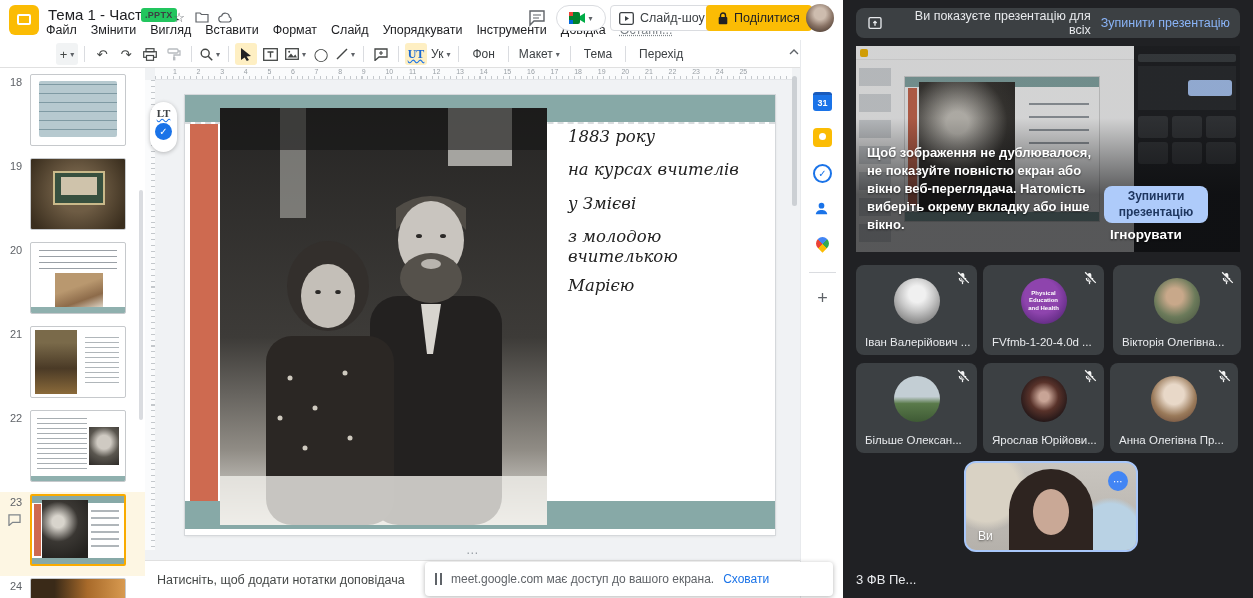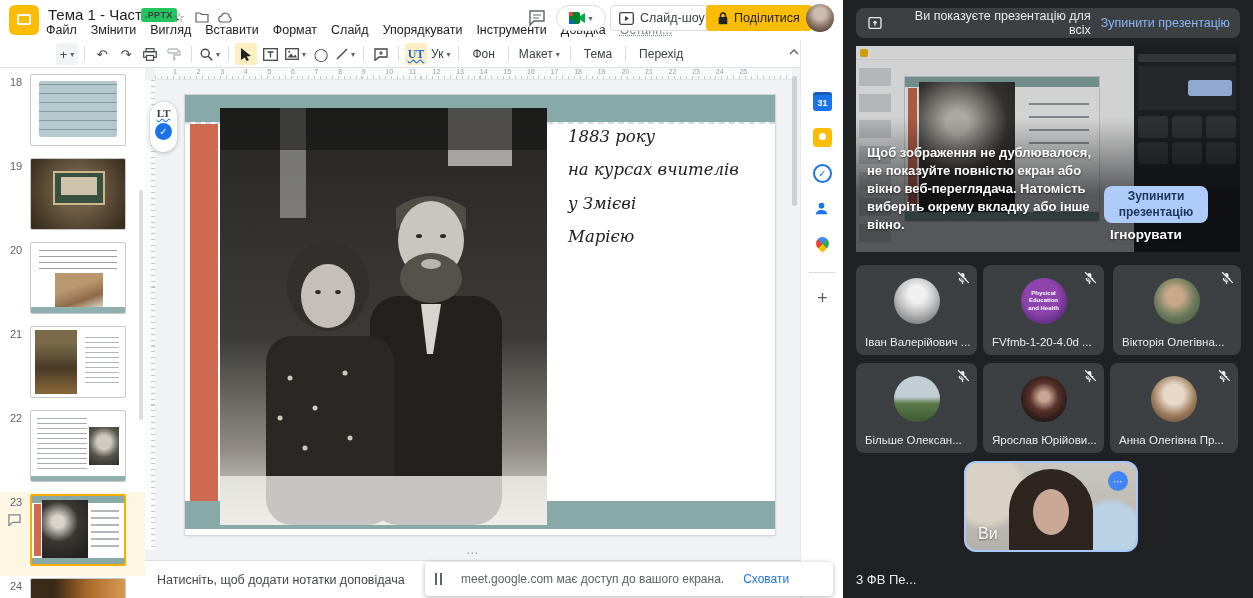--- a/index.html
+++ b/index.html
@@ -132,21 +132,21 @@
   .sp-tasks { top:124px; border-radius:50%; background:#fff; border:2.5px solid #1a73e8; color:#1a73e8;
     font-size:10px; display:flex; align-items:center; justify-content:center; }
   .sp-contacts { top:160px; color:#1a73e8; font-size:15px; text-align:center; }
   .sp-maps { top:196px; }
   .sp-pin { width:13px; height:13px; margin:1px auto 0; background:conic-gradient(#4285f4 0 25%, #34a853 0 50%, #fbbc04 0 75%, #ea4335 0); border-radius:50% 50% 50% 0; transform:rotate(-45deg); }
   .sp-div { top:232px; left:8px; width:27px; height:1px; background:#dadce0; position:absolute; }
   .sp-plus { top:248px; color:#5f6368; font-size:18px; text-align:center; font-weight:300; }
 
   
   .notice { left:425px; top:562px; width:408px; height:34px; background:#fff; border-radius:4px;
-    box-shadow:0 1px 5px rgba(0,0,0,.3); display:flex; align-items:center; gap:19px; padding:3px 10px; z-index:40; }
+    box-shadow:0 1px 5px rgba(0,0,0,.3); display:flex; align-items:center; gap:9px; padding:3px 10px; z-index:40; }
   .pause-bars { width:7px; height:12px; border-left:2px solid #5f6368; border-right:2px solid #5f6368; }
   .notice-msg { font-size:12px; color:#5f6368; white-space:nowrap; }
   .notice-btn { background:#1a73e8; color:#fff; font-size:12px; padding:6px 10px; border-radius:4px; white-space:nowrap; }
   .notice-hide { color:#1a73e8; font-size:12px; white-space:nowrap; }
 
   
   #meet { position:absolute; left:843px; top:0; width:410px; height:598px; background:#202124; color:#e8eaed; }
   .banner { position:absolute; left:13px; top:8px; width:384px; height:30px; background:#3c4043; border-radius:8px;
     display:flex; align-items:center; gap:10px; padding:0 10px; }
   .banner-msg { font-size:12.5px; color:#e8eaed; flex:1;text-align:right; }
@@ -196,21 +196,21 @@
   .selfview { position:absolute; left:121px; top:461px; width:174px; height:91px; border:2px solid #a8c7fa;
     border-radius:12px; overflow:hidden; background:#c7c3bd; }
   .cam-bg { position:absolute; inset:0;
     background:radial-gradient(circle at 85% 80%, #b9d2e4 0 18%, transparent 22%),
                radial-gradient(circle at 12% 30%, #d9d2c4 0 20%, transparent 26%),
                linear-gradient(#c9c5bf, #b5b1ab); }
   .cam-hair { position:absolute; left:50%; top:6px; transform:translateX(-50%); width:84px; height:150px;
     border-radius:42px; background:#2e2420; }
   .cam-face { position:absolute; left:50%; top:26px; transform:translateX(-50%); width:36px; height:46px;
     border-radius:50%; background:#c9a896; }
-  .self-label { position:absolute; left:12px; bottom:7px; font-size:16px; color:#fff; text-shadow:0 1px 2px rgba(0,0,0,.5); z-index:3;text-align:right; }
+  .self-label { position:absolute; left:12px; bottom:7px; font-size:12px; color:#fff; text-shadow:0 1px 2px rgba(0,0,0,.5); z-index:3;text-align:right; }
   .self-menu { position:absolute; right:8px; top:8px; width:20px; height:20px; border-radius:50%; background:#4285f4;
     color:#fff; font-size:10px; display:flex; align-items:center; justify-content:center; z-index:3; }
 
   .controls { position:absolute; left:0; top:560px; width:410px; height:38px; }
   .meeting-name { position:absolute; left:13px; top:12px; font-size:13px; color:#e8eaed; }
 </style>
 </head>
 <body>
 
 <div id="editor">
@@ -490,20 +490,21 @@
         <ellipse cx="108" cy="188" rx="27" ry="32" fill="#c4bfb8"></ellipse>
         <ellipse cx="98" cy="184" rx="2.8" ry="2" fill="#2c2a28"></ellipse>
         <ellipse cx="118" cy="184" rx="2.8" ry="2" fill="#2c2a28"></ellipse>
         <rect x="0" y="368" width="327" height="49" fill="#efede9" opacity="0.8"></rect>
       </svg>
 
       <div class="slide-text">
         <p>1883 року</p>
         <p>на курсах вчителів</p>
         <p> у Змієві</p>
+        <p style="margin-bottom:10px">з молодою вчителькою</p>
         <p>Марією</p>
       </div>
     </div>
   </div>
 
   <div class="abs lt-widget">
     <b>LT</b>
     <span class="lt-check">✓</span>
   </div>
   <div class="abs cv-scroll"></div>

